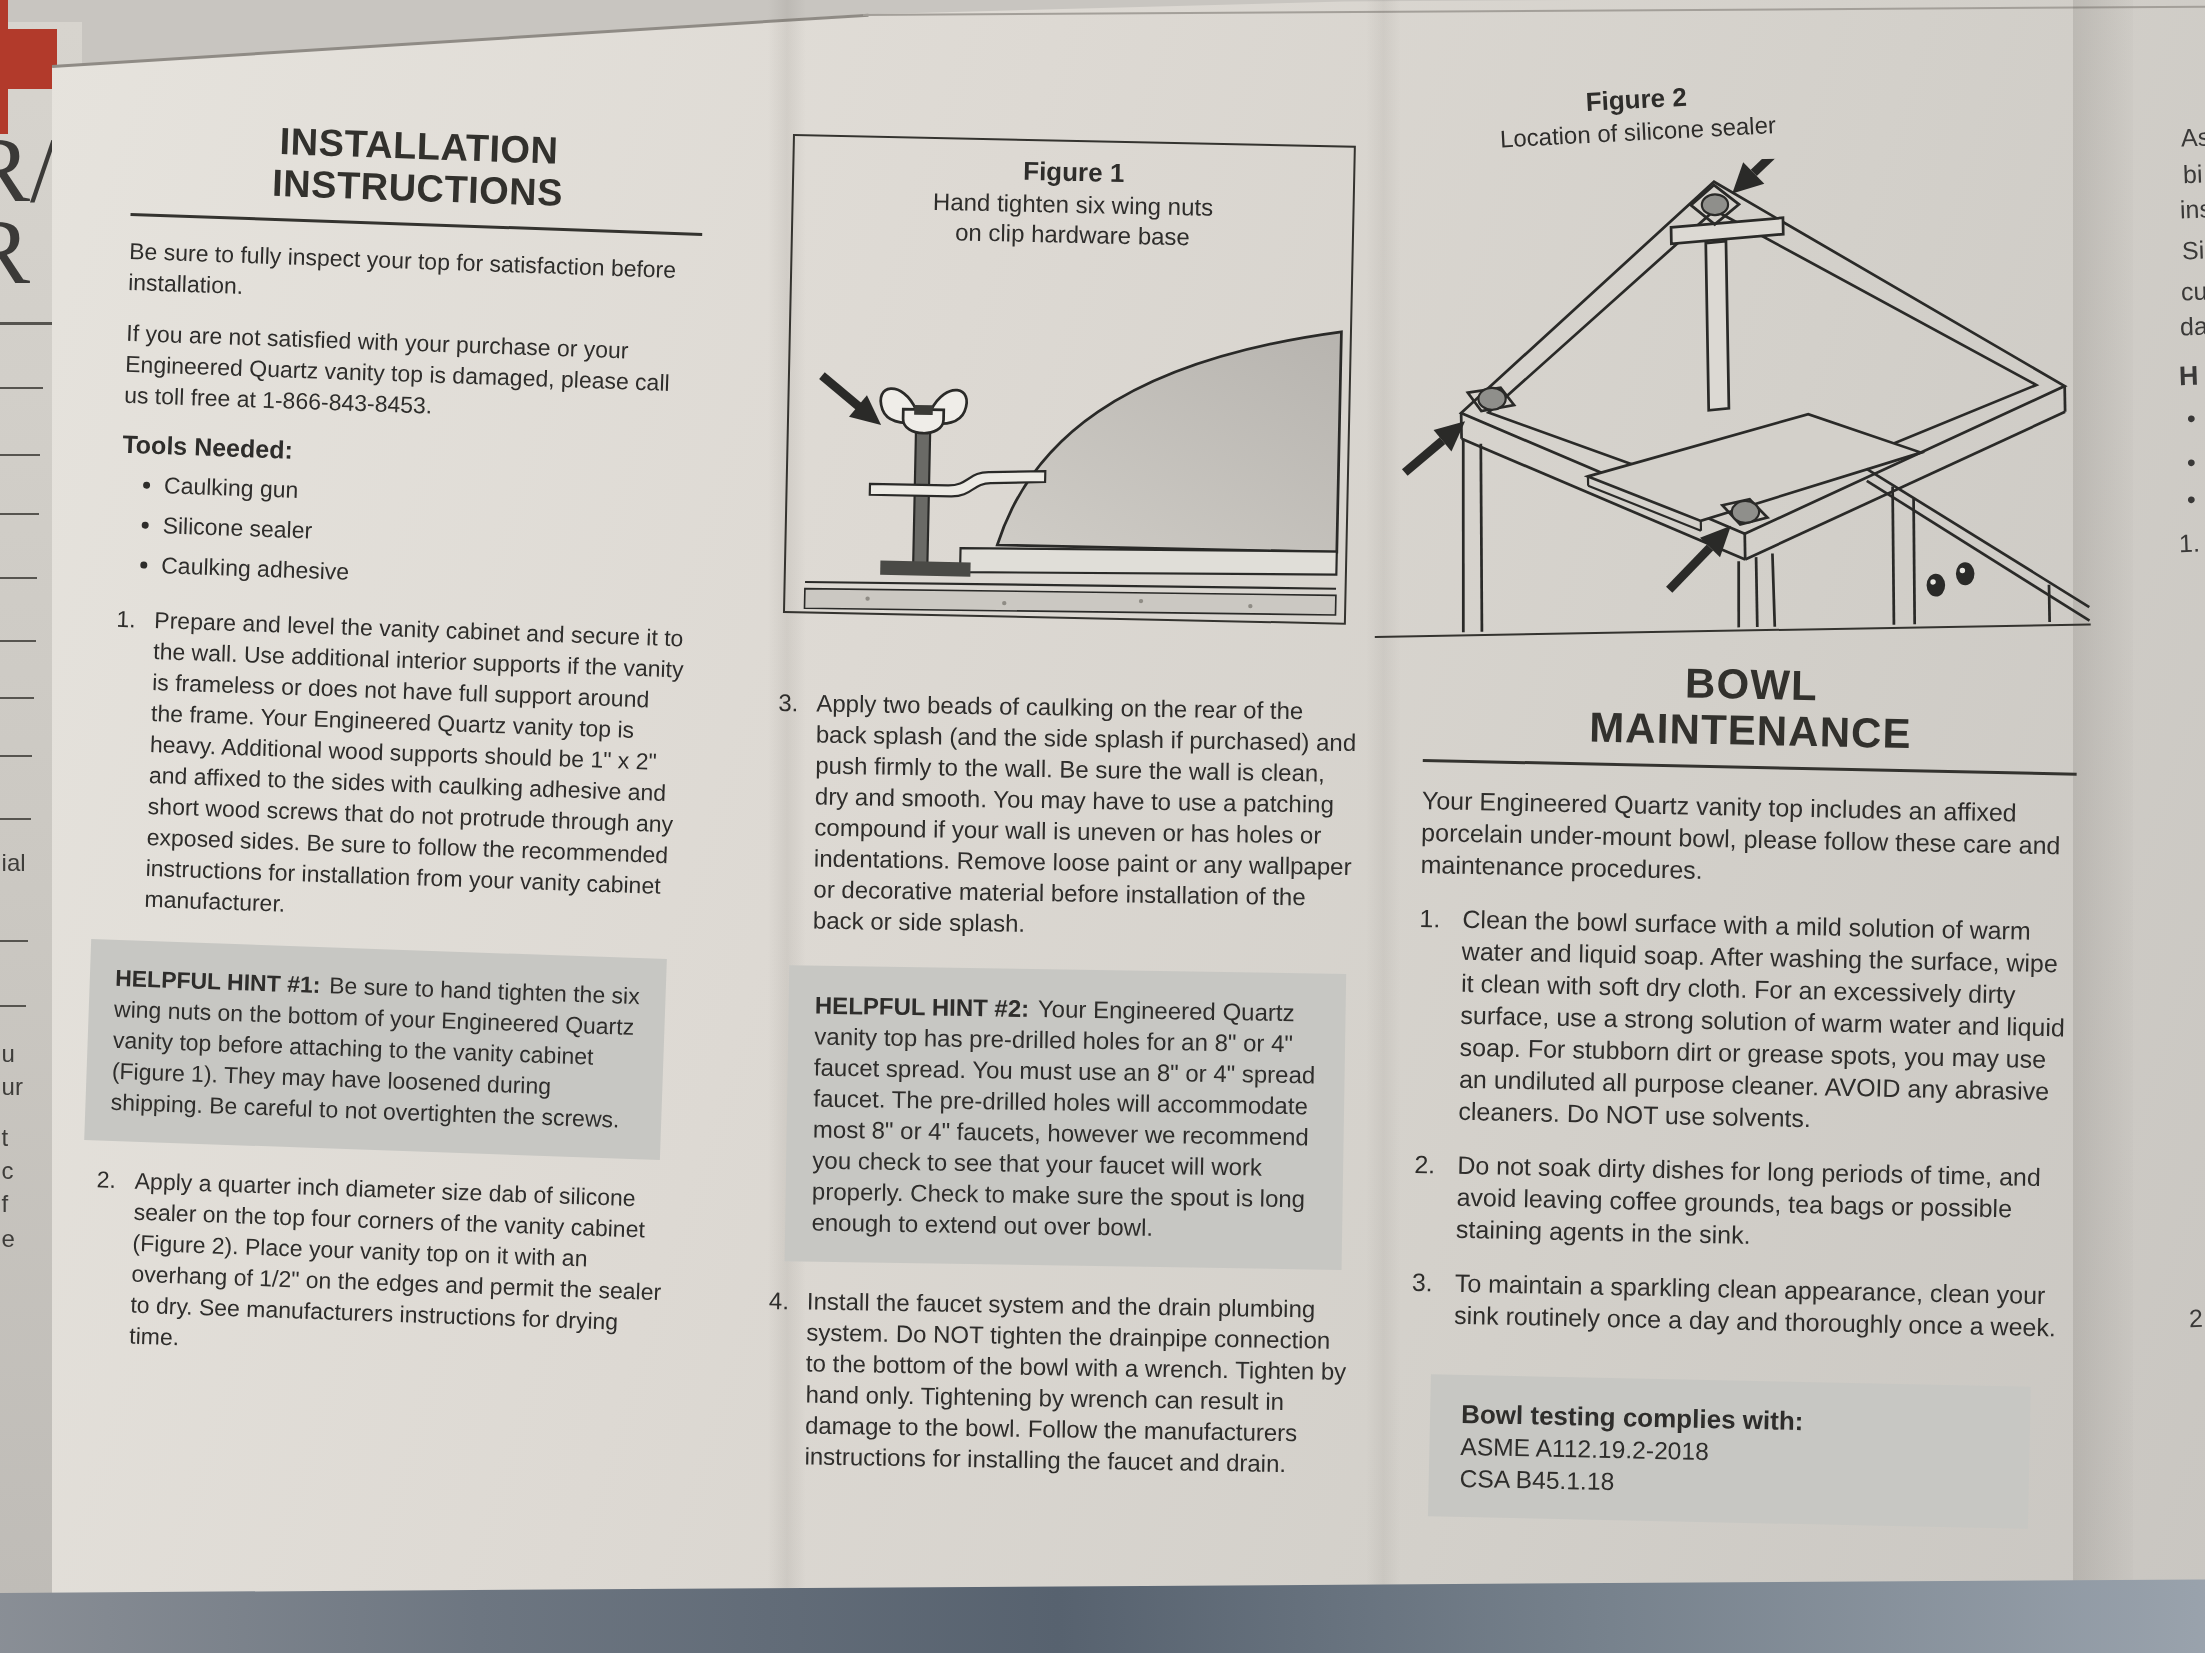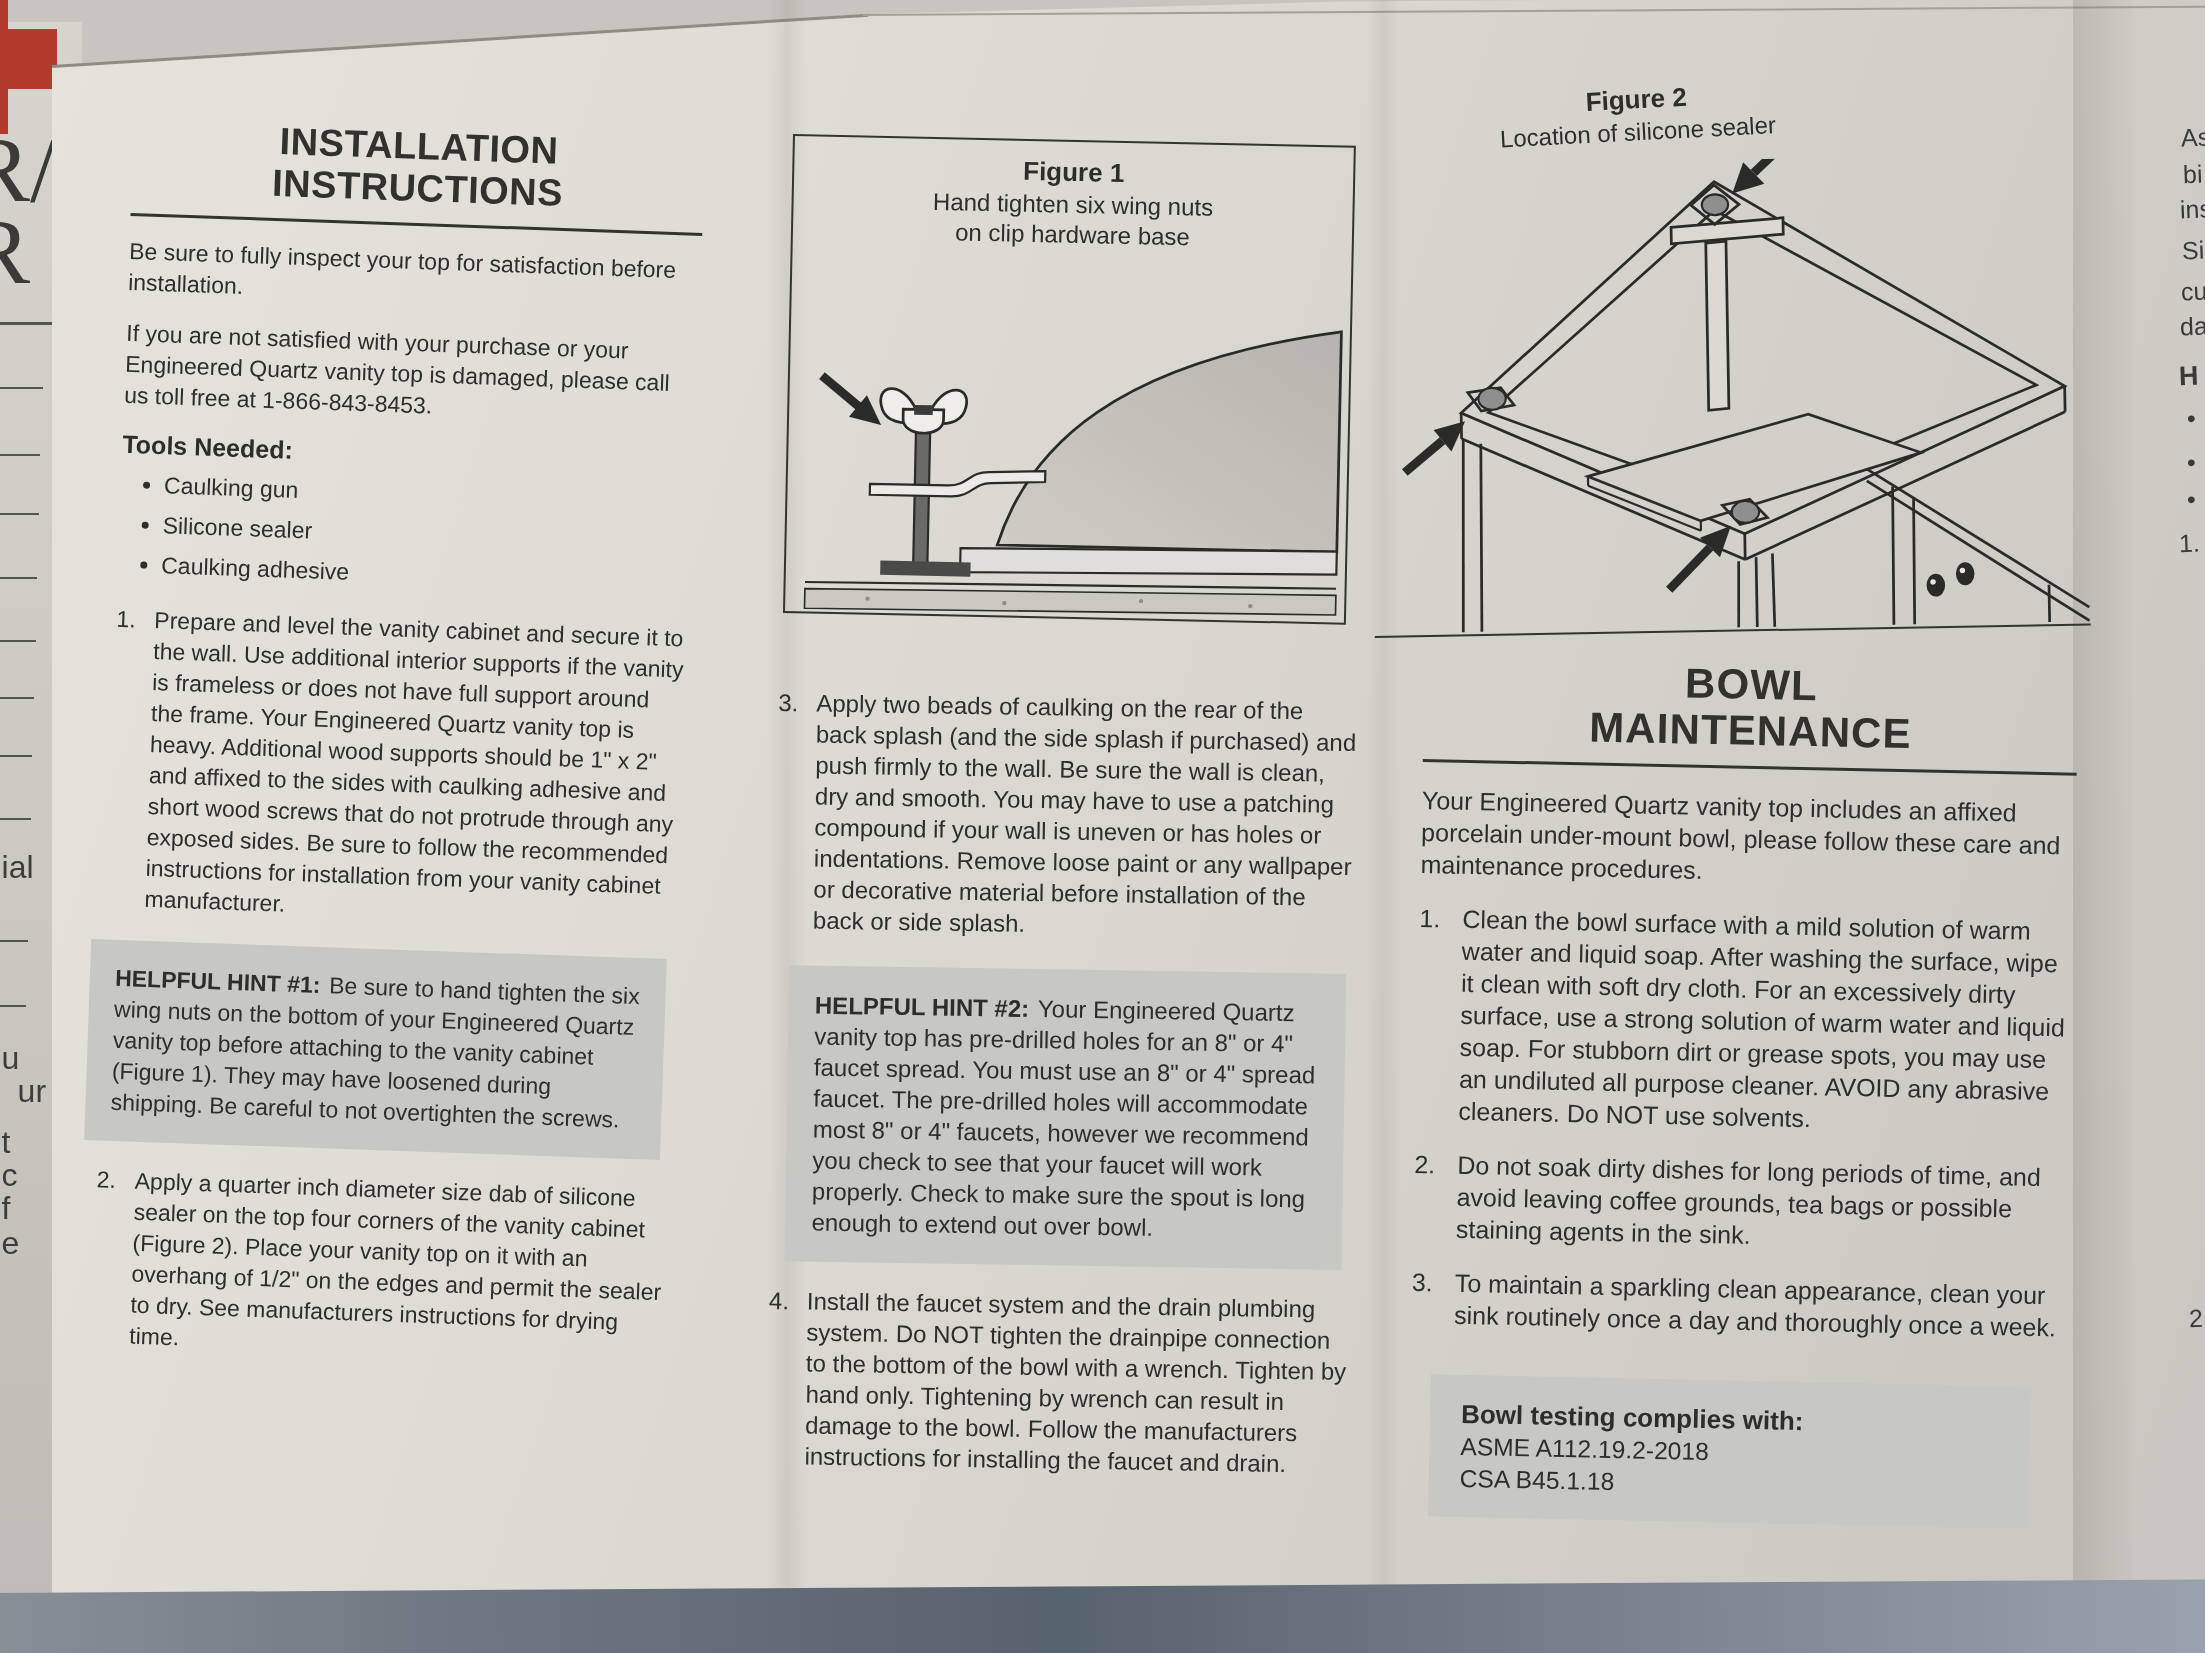--- a/index.html
+++ b/index.html
@@ -21,21 +21,21 @@
     transform:rotate(-0.35deg);transform-origin:left top;}
   .undersheet{
     position:absolute;left:0;top:22px;width:82px;height:1575px;
     background:linear-gradient(180deg,#d7d4ce 0%,#cbc8c2 55%,#bfbcb7 100%);
   }
   .red-card{position:absolute;left:0;top:6.6px;width:57px;height:60px;background:#b23a2b;}
   .red-sliver{position:absolute;left:0;top:-22px;width:7.7px;height:134px;background:#b23a2b;}
   .big-letter{position:absolute;left:-32px;font-family:"Liberation Serif",serif;
     font-size:93px;line-height:82px;color:#3b3a38;white-space:nowrap;}
   .uline{position:absolute;left:0;height:1.6px;background:#56544f;}
-  .lfrag{position:absolute;left:1.6px;font-size:32px;color:#3e3d3a;}
+  .lfrag{position:absolute;left:1.6px;font-size:24px;color:#3e3d3a;}
   .band{
     position:absolute;left:-11px;top:1593px;width:2227px;height:82px;
     background:linear-gradient(90deg,#8a8f96 0%,#6d7681 22%,#57626f 48%,#76818c 72%,#9aa3ad 100%);
     transform:rotate(-0.35deg);transform-origin:left top;
   }
   .fold{position:absolute;top:0;height:1600px;pointer-events:none;}
   .fold.f1{left:768px;width:38px;background:linear-gradient(90deg,rgba(90,85,78,0),rgba(90,85,78,0.10) 50%,rgba(90,85,78,0));}
   .fold.f2{left:1366px;width:35px;background:linear-gradient(90deg,rgba(90,85,78,0),rgba(90,85,78,0.08) 50%,rgba(90,85,78,0));}
   .fold.f3{left:2073px;width:60px;background:linear-gradient(90deg,rgba(80,75,70,0.16),rgba(80,75,70,0.02));}
   
@@ -93,21 +93,21 @@
   <div class="uline" style="top:491px;width:39px;"></div>
   <div class="uline" style="top:555px;width:37px;"></div>
   <div class="uline" style="top:618px;width:36px;"></div>
   <div class="uline" style="top:675px;width:34px;"></div>
   <div class="uline" style="top:733px;width:32px;"></div>
   <div class="uline" style="top:796px;width:31px;"></div>
   <div class="lfrag" style="top:827px;">ial</div>
   <div class="uline" style="top:918px;width:28.4px;"></div>
   <div class="uline" style="top:983px;width:26px;"></div>
   <div class="lfrag" style="top:1018px;">u</div>
-  <div class="lfrag" style="top:1051px;margin-left:16px;">ur</div>
+  <div class="lfrag" style="top:1051px;">ur</div>
   <div class="lfrag" style="top:1102px;">t</div>
   <div class="lfrag" style="top:1135px;">c</div>
   <div class="lfrag" style="top:1168px;">f</div>
   <div class="lfrag" style="top:1203px;">e</div>
 </div>
 
 <div class="page"></div>
 <div class="page-edge-a"></div>
 <div class="page-edge-b"></div>
 <div class="fold f1"></div>

